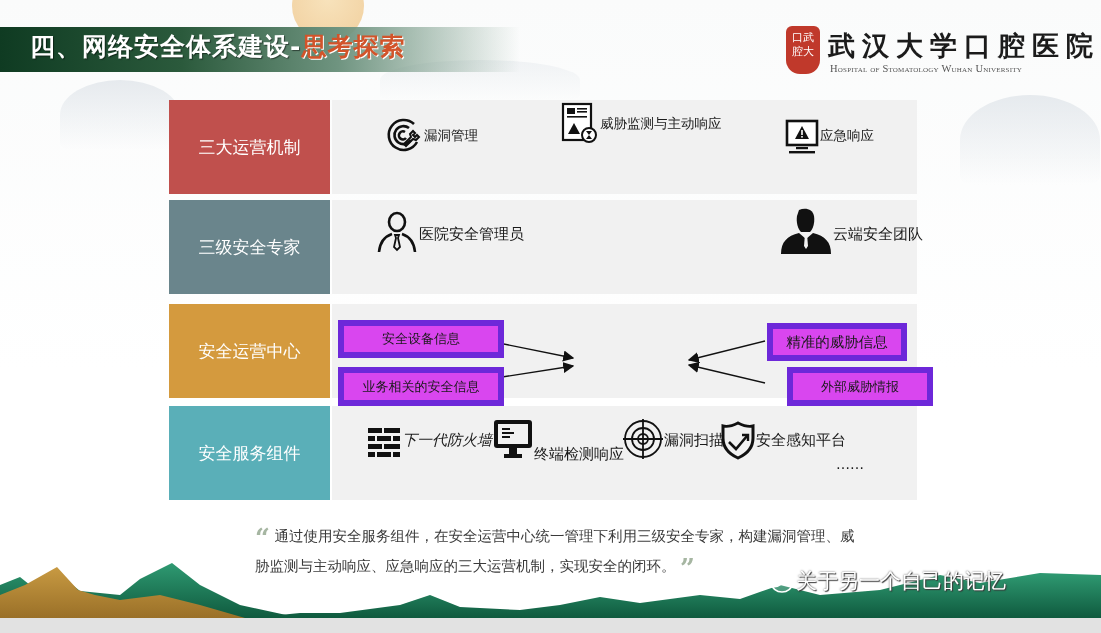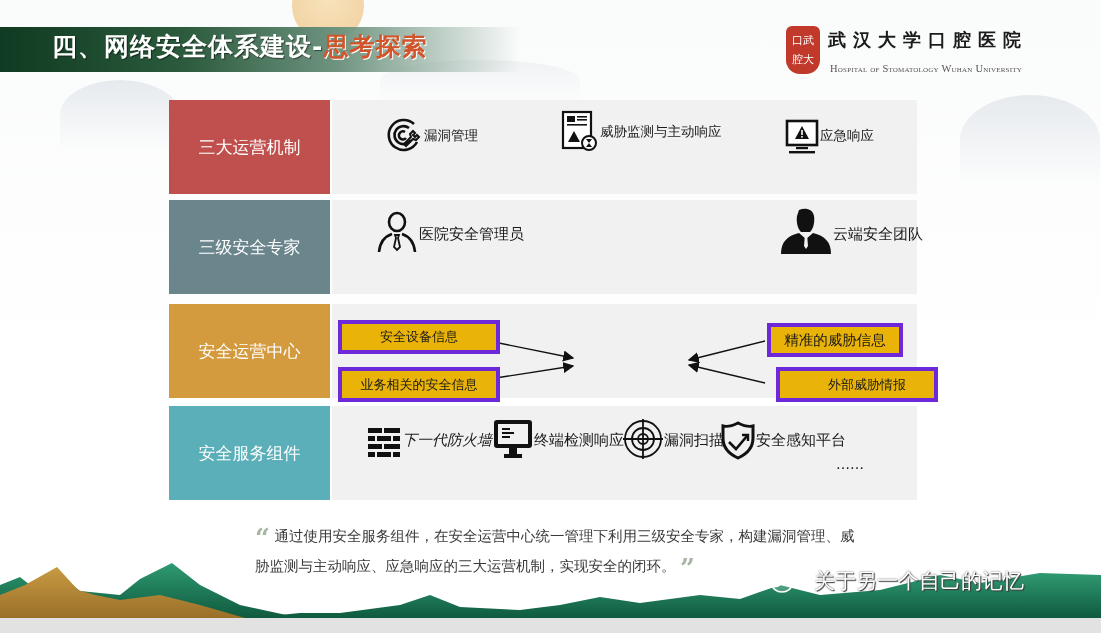--- a/index.html
+++ b/index.html
@@ -2,36 +2,36 @@
 <html><head>
 <meta charset="utf-8">
 <style>
   html,body{margin:0;padding:0;}
   body{width:1101px;height:633px;position:relative;overflow:hidden;background:#ffffff;font-family:"DejaVu Sans","Liberation Sans",sans-serif;}
   .slide{position:absolute;left:0;top:0;width:1101px;height:618px;background:linear-gradient(180deg,#fafbfb 0%,#ffffff 60%);overflow:hidden;}
   .bottom-bar{position:absolute;left:0;top:618px;width:1101px;height:15px;background:#e2e2e2;}
   .sun{position:absolute;left:292px;top:-30px;width:72px;height:72px;border-radius:50%;background:radial-gradient(circle at 50% 40%,#f7deb0,#efc78d);opacity:.85;}
   .mist{position:absolute;border-radius:50% 50% 10% 10%;background:linear-gradient(180deg,#dfe4e9,rgba(255,255,255,0));opacity:.75;}
   .title-band{position:absolute;left:0;top:27px;width:520px;height:45px;background:linear-gradient(90deg,#0f3b22 0%,#2b5a3c 35%,#6f9480 65%,rgba(255,255,255,0) 100%);}
-  .title{position:absolute;left:30px;top:30px;font-size:25px;font-weight:bold;color:#ffffff;letter-spacing:1px;text-shadow:1px 1px 1px rgba(0,0,0,.5);white-space:nowrap;margin-left:22px;}
+  .title{position:absolute;left:30px;top:30px;font-size:25px;font-weight:bold;color:#ffffff;letter-spacing:1px;text-shadow:1px 1px 1px rgba(0,0,0,.5);white-space:nowrap;}
   .title .accent{color:#d2542a;text-shadow:1px 1px 0 #fff;}
   .logo{position:absolute;left:786px;top:26px;width:300px;height:52px;}
-  .seal{position:absolute;left:0;top:0;width:34px;height:48px;background:#c0392b;border-radius:6px 6px 14px 14px;color:#fff;font-size:11px;line-height:19px;text-align:center;padding-top:5px;box-sizing:border-box;}
-  .logo-cn{position:absolute;left:42px;top:2px;font-family:"DejaVu Serif","Liberation Serif",serif;font-size:18px;font-weight:bold;color:#1b1b1b;letter-spacing:7px;white-space:nowrap;}
+  .seal{position:absolute;left:0;top:0;width:34px;height:48px;background:#c0392b;border-radius:6px 6px 14px 14px;color:#fff;font-size:11px;line-height:14px;text-align:center;padding-top:5px;box-sizing:border-box;}
+  .logo-cn{position:absolute;left:42px;top:2px;font-family:"DejaVu Serif","Liberation Serif",serif;font-size:27px;font-weight:bold;color:#1b1b1b;letter-spacing:7px;white-space:nowrap;}
   .logo-en{position:absolute;left:44px;top:37px;font-family:"Liberation Serif","DejaVu Serif",serif;font-size:10.5px;color:#555;letter-spacing:.2px;white-space:nowrap;font-variant:small-caps;}
   .row{position:absolute;left:169px;width:748px;}
   .row .label{position:absolute;left:0;top:0;width:161px;height:100%;color:#fff;font-size:17px;display:flex;align-items:center;justify-content:center;}
   .row .content{position:absolute;left:163px;top:0;right:0;height:100%;background:#f1f1f1;}
   .item{position:absolute;display:flex;flex-direction:row;align-items:center;color:#1a1a1a;font-size:13.5px;white-space:nowrap;}
   .item .ico{height:44px;display:flex;align-items:flex-end;justify-content:center;margin-bottom:4px;}
-  .box{position:absolute;border:4px solid #6d28d9;background:#eab308;font-size:13px;color:#1a1a1a;display:flex;align-items:center;justify-content:center;white-space:nowrap;}
+  .box{position:absolute;border:6px solid #6d28d9;background:#d946ef;font-size:13px;color:#1a1a1a;display:flex;align-items:center;justify-content:center;white-space:nowrap;}
   .quote{position:absolute;left:255px;top:522px;width:600px;font-size:14.5px;line-height:28px;color:#3a3a3a;}
   .qmark{color:#a6b6a2;font-family:"DejaVu Serif",serif;font-weight:bold;font-size:26px;vertical-align:-6px;}
   .mountains{position:absolute;left:0;top:555px;width:1101px;height:63px;}
-  .watermark{position:absolute;left:760px;top:567px;font-size:21px;color:#fff;text-shadow:0 0 2px #555,1px 1px 1px #333;white-space:nowrap;display:flex;align-items:center;gap:20px;}
+  .watermark{position:absolute;left:760px;top:567px;font-size:21px;color:#fff;text-shadow:0 0 2px #555,1px 1px 1px #333;white-space:nowrap;display:flex;align-items:center;gap:2px;}
 </style>
 </head>
 <body>
 
 <div class="slide">
   <div class="sun"></div>
   <div class="mist" style="left:60px;top:80px;width:120px;height:70px;"></div>
   <div class="mist" style="left:960px;top:95px;width:140px;height:90px;"></div>
   <div class="mist" style="left:380px;top:60px;width:200px;height:40px;opacity:.4;"></div>
 
@@ -51,21 +51,21 @@
         <div class="ico">
           <svg width="40" height="40" viewBox="0 0 40 40" fill="none" stroke="#111" stroke-width="2.6">
               <path d="M30 8A15 15 0 1 0 33 26"></path>
               <path d="M25 12A9 9 0 1 0 27 24"></path>
               <path d="M21 16A4 4 0 1 0 22 22"></path>
               <path d="M22 30l7-7 3 1 3-3-2-2-2 2-2-2 2-2-2-2-3 3 1 3-7 7z" stroke-width="2"></path>
             </svg>
         </div>
         <span>漏洞管理</span>
       </div>
-      <div class="item" style="left:228px;top:8px;width:130px;">
+      <div class="item" style="left:228px;top:0;width:130px;">
         <div class="ico">
           <svg width="40" height="42" viewBox="0 0 40 42">
               <rect x="3" y="2" width="28" height="36" fill="#fff" stroke="#111" stroke-width="2.2"></rect>
               <rect x="7" y="6" width="8" height="6" fill="#111"></rect>
               <rect x="17" y="6" width="10" height="1.6" fill="#111"></rect>
               <rect x="17" y="9" width="10" height="1.6" fill="#111"></rect>
               <rect x="7" y="14" width="20" height="1.6" fill="#111"></rect>
               <path d="M8 32l6-11 6 11z" fill="#111"></path>
               <circle cx="29" cy="33" r="7" fill="#fff" stroke="#111" stroke-width="2"></circle>
               <path d="M26 29h6l-6 8h6z" fill="#111"></path>
@@ -125,21 +125,21 @@
             </marker>
           </defs>
         <line x1="132" y1="32" x2="241" y2="54" stroke="#111" stroke-width="1.4" marker-end="url(#ah)"></line>
         <line x1="132" y1="79" x2="241" y2="62" stroke="#111" stroke-width="1.4" marker-end="url(#ah)"></line>
         <line x1="433" y1="37" x2="357" y2="56" stroke="#111" stroke-width="1.4" marker-end="url(#ah)"></line>
         <line x1="433" y1="79" x2="357" y2="61" stroke="#111" stroke-width="1.4" marker-end="url(#ah)"></line>
       </svg>
       <div class="box" style="left:6px;top:16px;width:154px;height:26px;">安全设备信息</div>
       <div class="box" style="left:6px;top:63px;width:154px;height:27px;text-align:right;">业务相关的安全信息</div>
       <div class="box" style="left:435px;top:19px;width:128px;height:26px;font-size:14.5px;">精准的威胁信息</div>
-      <div class="box" style="left:444px;top:63px;width:134px;height:27px;padding-left:20px;">外部威胁情报</div>
+      <div class="box" style="left:455px;top:63px;width:134px;height:27px;">外部威胁情报</div>
     </div>
   </div>
 
   <div class="row" style="top:406px;height:94px;">
     <div class="label" style="background:#5aafb8;">安全服务组件</div>
     <div class="content">
       <div class="item" style="left:34px;top:10px;width:100px;font-size:15px;font-style:italic;">
         <div class="ico">
           <svg width="36" height="34" viewBox="0 0 36 34" fill="#111">
               <rect x="2" y="2" width="14" height="5"></rect>
@@ -149,21 +149,21 @@
               <rect x="27" y="10" width="7" height="5"></rect>
               <rect x="2" y="18" width="14" height="5"></rect>
               <rect x="18" y="18" width="16" height="5"></rect>
               <rect x="2" y="26" width="7" height="5"></rect>
               <rect x="11" y="26" width="14" height="5"></rect>
               <rect x="27" y="26" width="7" height="5"></rect>
             </svg>
         </div>
         <span>下一代防火墙</span>
       </div>
-      <div class="item" style="left:160px;top:10px;width:110px;font-size:15px;">
+      <div class="item" style="left:160px;top:10px;width:110px;font-size:15px;align-items:flex-end;">
         <div class="ico">
           <svg width="42" height="42" viewBox="0 0 42 42">
               <rect x="2" y="2" width="38" height="28" rx="3" fill="#111"></rect>
               <rect x="6" y="6" width="30" height="20" fill="#f1f1f1"></rect>
               <rect x="10" y="10" width="8" height="2" fill="#111"></rect>
               <rect x="10" y="14" width="12" height="2" fill="#111"></rect>
               <rect x="10" y="18" width="8" height="2" fill="#111"></rect>
               <rect x="17" y="30" width="8" height="6" fill="#111"></rect>
               <rect x="12" y="36" width="18" height="4" fill="#111"></rect>
             </svg>

